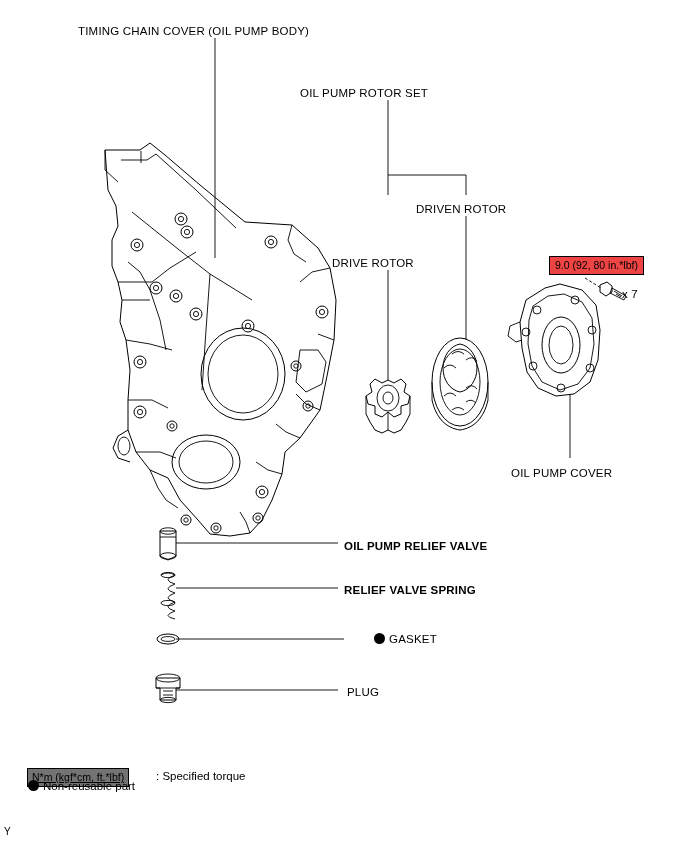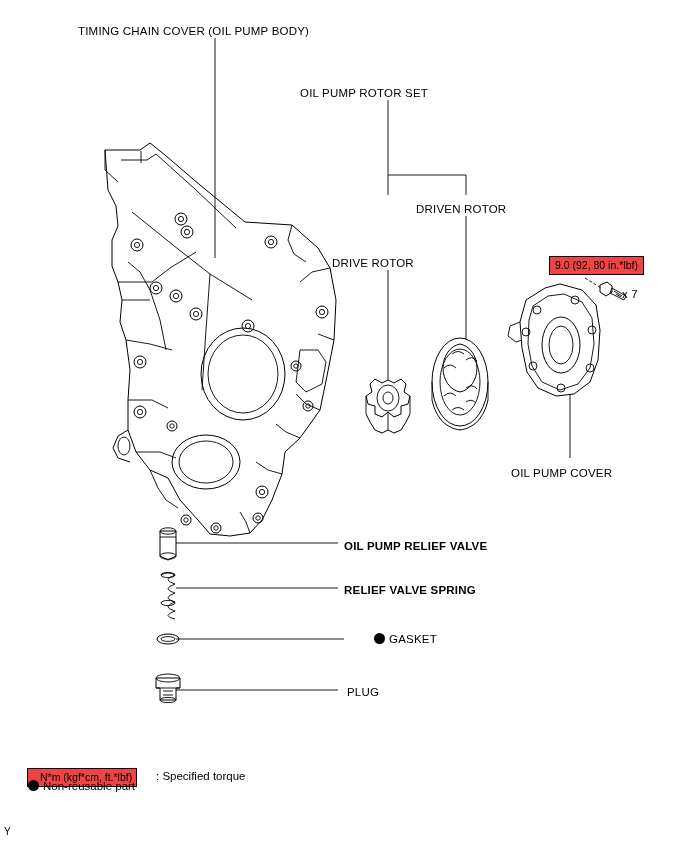--- a/index.html
+++ b/index.html
@@ -34,25 +34,26 @@
     border: 1px solid #000;
     padding: 2px 5px 3px 5px;
     font-size: 10.5px;
     line-height: 12px;
     white-space: nowrap;
     background: #ef4444;
   }
   .legend-box {
     position: absolute;
     border: 1px solid #000;
-    padding: 2px 4px 3px 12px;
+    padding: 2px 4px 3px 4px;
     font-size: 10.5px;
     line-height: 12px;
     white-space: nowrap;
-    background: #ef4444;
+    background: #737373;
+    text-decoration: underline;
   }
   .legend-row {
     position: absolute;
     font-size: 11.5px;
     line-height: 13px;
     white-space: nowrap;
   }
   .dot {
     display: inline-block;
     width: 11px;

